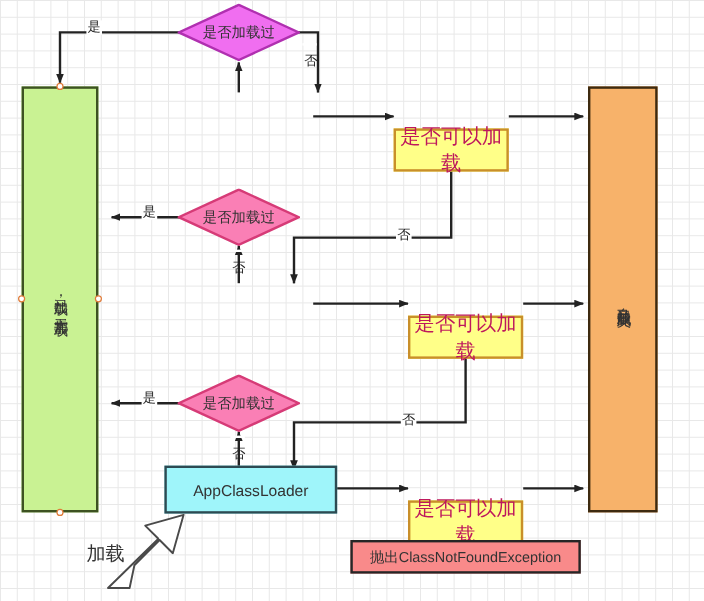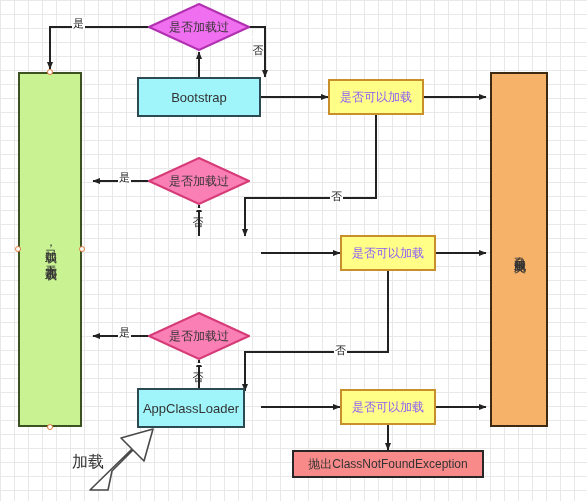--- a/index.html
+++ b/index.html
@@ -43,22 +43,23 @@
   }
   .cyan {
     background: #9ff5fa;
     border-color: #2d4a52;
     color: #333333;
     font-size: 13px;
   }
   .yellow {
     background: #ffff88;
     border: 2px solid #c98f2a;
-    color: #8b5cf6;
-    font-size: 12px;
+    color: #be185d;
+    font-size: 17px;
+    margin-top: 28px;
   }
   .red {
     background: #f98a8a;
     border: 2px solid #262626;
     color: #333333;
     font-size: 12px;
   }
   .green-bar {
     background: #c9f293;
     border: 2px solid #3d5222;
@@ -187,23 +188,20 @@
     <span class="vert-text">自己加载此类</span>
   </div>
 
   <div class="diamond" style="left:148px; top:3px; width:102px; height:48px;">
     <svg class="dshape" viewBox="0 0 102 48" preserveAspectRatio="none">
       <polygon points="51,1 101,24 51,47 1,24" fill="#f06ef0" stroke="#b030b0" stroke-width="2"></polygon>
     </svg>
     <span class="dlabel">是否加载过</span>
   </div>
 
-  <div class="node rect cyan" style="left:137px; top:77px; width:124px; height:40px;">
-    <span>Bootstrap</span>
-  </div>
 
   <div class="node rect yellow" style="left:328px; top:79px; width:96px; height:36px;">
     <span>是否可以加载</span>
   </div>
 
   <div class="diamond" style="left:148px; top:157px; width:102px; height:48px;">
     <svg class="dshape" viewBox="0 0 102 48" preserveAspectRatio="none">
       <polygon points="51,1 101,24 51,47 1,24" fill="#fa7fb5" stroke="#d63b77" stroke-width="2"></polygon>
     </svg>
     <span class="dlabel">是否加载过</span>
@@ -214,21 +212,21 @@
     <span>是否可以加载</span>
   </div>
 
   <div class="diamond" style="left:148px; top:312px; width:102px; height:48px;">
     <svg class="dshape" viewBox="0 0 102 48" preserveAspectRatio="none">
       <polygon points="51,1 101,24 51,47 1,24" fill="#fa7fb5" stroke="#d63b77" stroke-width="2"></polygon>
     </svg>
     <span class="dlabel">是否加载过</span>
   </div>
 
-  <div class="node rect cyan" style="left:137px; top:388px; width:108px; height:40px;">
+  <div class="node rect cyan" style="left:137px; top:388px; width:144px; height:40px;">
     <span>AppClassLoader</span>
   </div>
 
   <div class="node rect yellow" style="left:340px; top:389px; width:96px; height:36px;">
     <span>是否可以加载</span>
   </div>
 
   <div class="node rect red" style="left:292px; top:450px; width:192px; height:28px;">
     <span>抛出ClassNotFoundException</span>
   </div>

